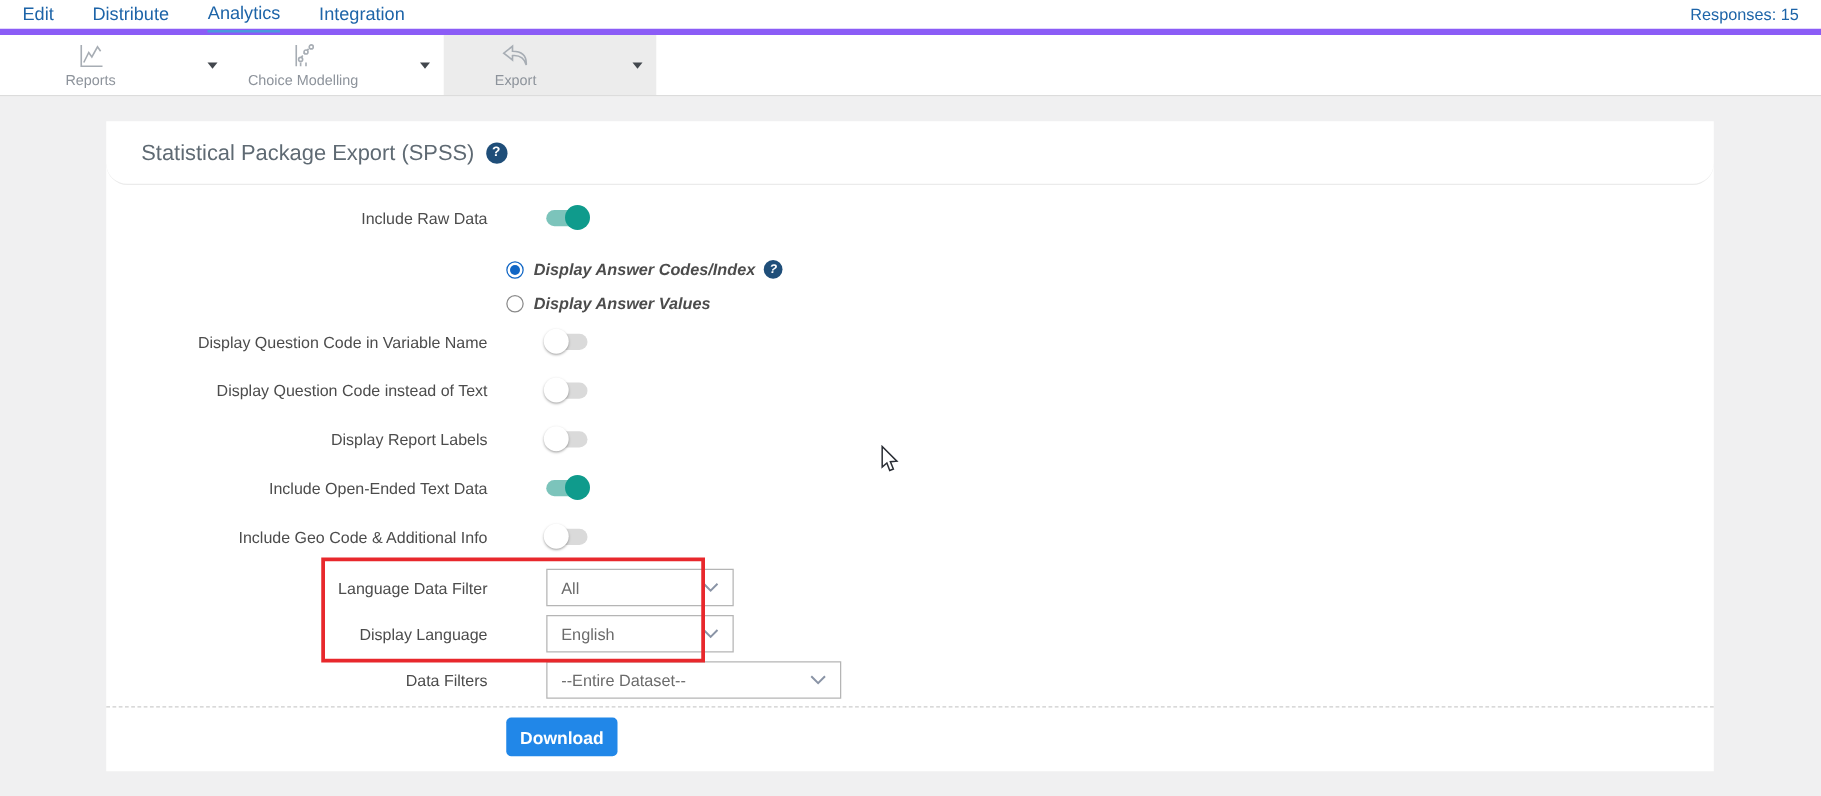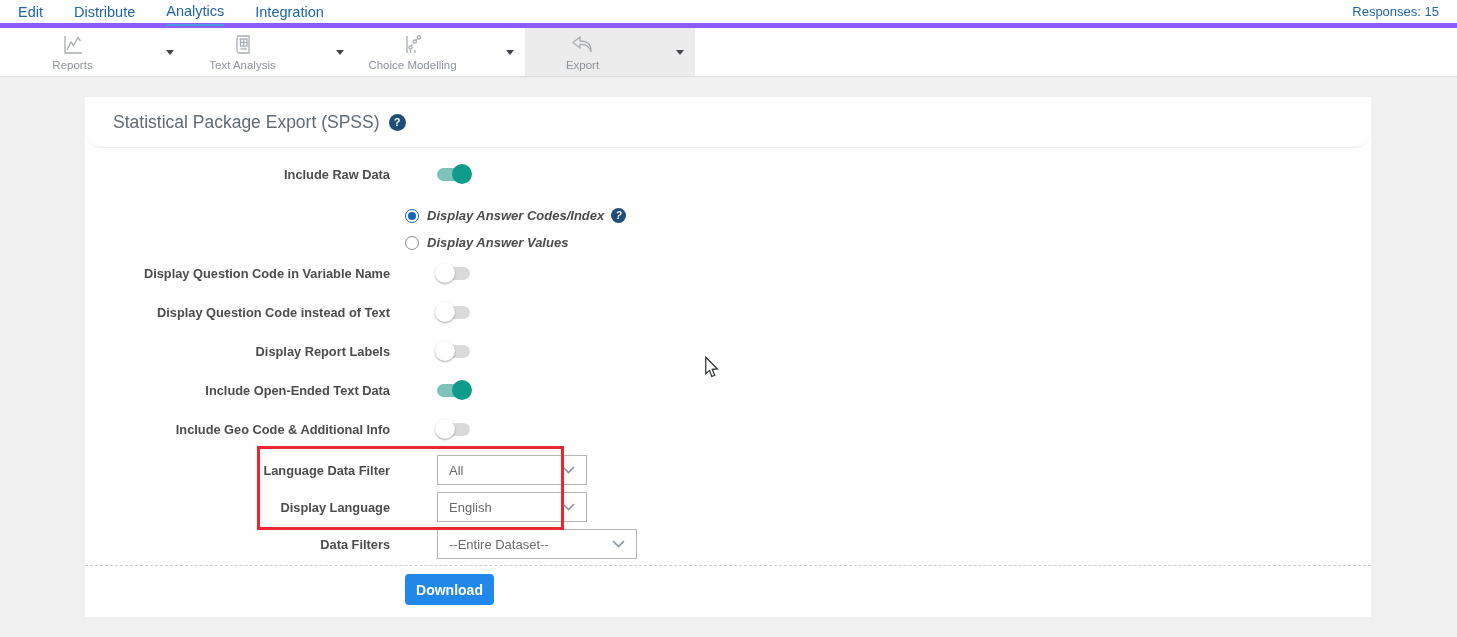--- a/index.html
+++ b/index.html
@@ -66,21 +66,21 @@
     display:inline-flex; align-items:center; justify-content:center;
     margin-left:9px; cursor:pointer; flex:0 0 auto;
   }
   .help-icon.small { width:15px; height:15px; font-size:10px; margin-left:7px; }
 
   
   .form { position:relative; }
   .row { display:flex; align-items:center; height:28px; }
   .row-label {
     width:305px; text-align:right;
-    font-weight:bold; font-size:12.8px; color:#4c4c4c;
+    font-weight:normal; font-size:12.8px; color:#4c4c4c;
   }
   .row-control { margin-left:15px; display:flex; align-items:center;padding-left:32px; }
 
   
   .toggle { position:relative; width:33px; height:13px; border-radius:7px; cursor:pointer; }
   .toggle .knob { position:absolute; top:-3.5px; width:20px; height:20px; border-radius:50%; }
   .toggle.on  { background:#7cc4bb; }
   .toggle.on .knob  { right:-2px; background:#0f9b8c; }
   .toggle.off { background:#dadada; }
   .toggle.off .knob { left:-2px; background:#fff; box-shadow:0 1px 2px rgba(0,0,0,0.35); }
@@ -100,21 +100,21 @@
   .radio-label { margin-left:8px; font-weight:bold; font-size:13px; color:#4c4c4c; }
 
   
   .select-row { display:flex; align-items:center; height:30px; }
   .select-box {
     height:30px; width:150px; background:#fff;
     border:1px solid #b5b5b5;
     display:flex; align-items:center; justify-content:space-between;
     padding:0 11px; cursor:pointer;
   }
-  .select-box.wide { width:200px;gap:16px; }
+  .select-box.wide { width:236px;gap:16px; }
   .select-value { font-size:13px; color:#6b6b6b; white-space:nowrap; }
   .chev svg { stroke:#8a94a6; fill:none; stroke-width:1.6; display:block; }
 
   .red-wrap { position:relative; margin-top:12px; }
   .red-outline {
     position:absolute; left:172px; top:-9px;
     width:307px; height:calc(100% + 17px);
     border:3px solid #e8282c;
     pointer-events:none;
   }
@@ -163,37 +163,20 @@
           </svg>
       </span>
       <span class="tb-label">Reports</span>
     </div>
     <div class="tb-caret">
         <span class="caret-tri"></span>
       </div>
   </div>
 
 
-  <div class="tb-group">
-    <div class="tb-main">
-      <span class="tb-icon">
-        <svg width="24" height="22" viewBox="0 0 24 22">
-          <path d="M7 2 C5.5 2.5 5.5 18.5 7 19 H18 V2 Z"></path>
-          <rect x="9.5" y="5" width="6.5" height="7"></rect>
-          <line x1="9.5" y1="8.5" x2="16" y2="8.5"></line>
-            <line x1="12.7" y1="5" x2="12.7" y2="12"></line>
-          <line x1="9.5" y1="15" x2="16" y2="15"></line>
-        </svg>
-      </span>
-      <span class="tb-label">Text Analysis</span>
-    </div>
-    <div class="tb-caret">
-        <span class="caret-tri"></span>
-      </div>
-  </div>
 
   <div class="tb-group">
     <div class="tb-main">
       <span class="tb-icon">
         <svg width="24" height="22" viewBox="0 0 24 22">
           <path d="M6 2 V19"></path>
           <line x1="10" y1="12" x2="13" y2="8" stroke-dasharray="2,1.5"></line>
           <line x1="14.5" y1="6.5" x2="17" y2="4" stroke-dasharray="2,1.5"></line>
           <circle cx="9.5" cy="13.5" r="1.6"></circle>
             <circle cx="13.8" cy="7.6" r="1.6"></circle>

